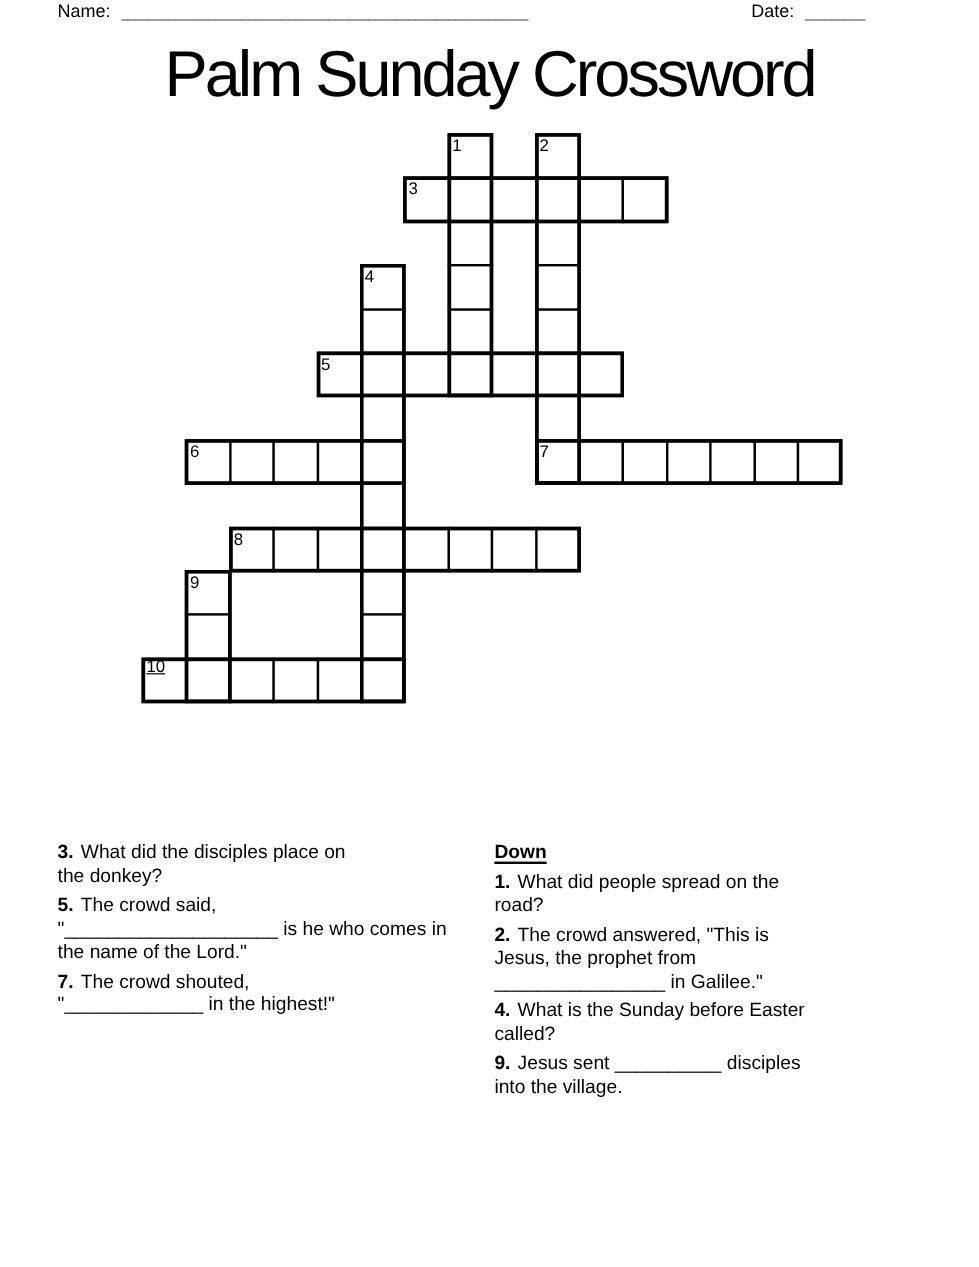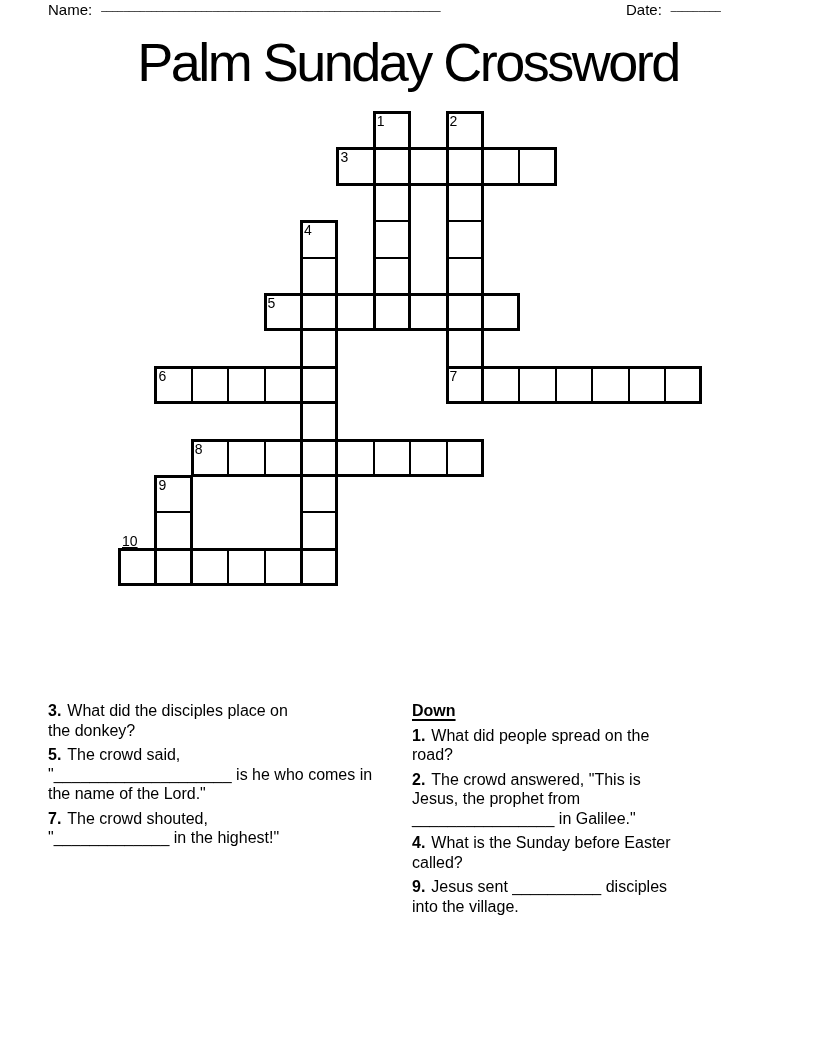--- a/index.html
+++ b/index.html
@@ -14,21 +14,21 @@
     height: 1056px;
     background: #ffffff;
     overflow: hidden;
   }
   .header-group {
     position: absolute;
     top: 1px;
     font-size: 15px;
     display: flex;
     gap: 9px;
-    align-items: flex-start;
+    align-items: flex-end;
     white-space: nowrap;
   }
   #name-group { left: 48px; }
   #date-group { left: 626px; }
   .blank-line { font-size: 10px; }
   .title {
     position: absolute;
     top: 31px;
     left: 0;
     width: 100%;
@@ -163,21 +163,21 @@
       <div class="cell-number" style="left: 267.6px; top: 296px;">5</div>
       <div class="entry-outline" style="left: 154.4px; top: 365.8px; width: 184px; height: 38.4px; border-color: rgb(0, 0, 0);"></div>
       <div class="cell-number" style="left: 158.4px; top: 368.8px;">6</div>
       <div class="entry-outline" style="left: 445.6px; top: 365.8px; width: 256.8px; height: 38.4px; border-color: rgb(0, 0, 0);"></div>
       <div class="cell-number" style="left: 449.6px; top: 368.8px;">7</div>
       <div class="entry-outline" style="left: 190.8px; top: 438.6px; width: 293.2px; height: 38.4px; border-color: rgb(0, 0, 0);"></div>
       <div class="cell-number" style="left: 194.8px; top: 441.6px;">8</div>
       <div class="entry-outline" style="left: 154.4px; top: 475px; width: 38.4px; height: 111.2px; border-color: rgb(0, 0, 0);"></div>
       <div class="cell-number" style="left: 158.4px; top: 478px;">9</div>
       <div class="entry-outline" style="left: 118px; top: 547.8px; width: 220.4px; height: 38.4px; border-color: rgb(0, 0, 0);"></div>
-      <div class="cell-number" style="left: 122px; top: 534px; text-decoration: underline;">10</div>
+      <div class="cell-number" style="left: 122px; top: 548px; text-decoration: underline;">10</div>
     </div>
 
   <div class="clue-col" id="clues-left">
       <div class="clue"><b class="clue-num">3.</b><span class="clue-text">What did the disciples place on
 the donkey?</span></div>
       <div class="clue"><b class="clue-num">5.</b><span class="clue-text">The crowd said,
 "____________________ is he who comes in
 the name of the Lord."</span></div>
       <div class="clue"><b class="clue-num">7.</b><span class="clue-text">The crowd shouted,
 "_____________ in the highest!"</span></div>

